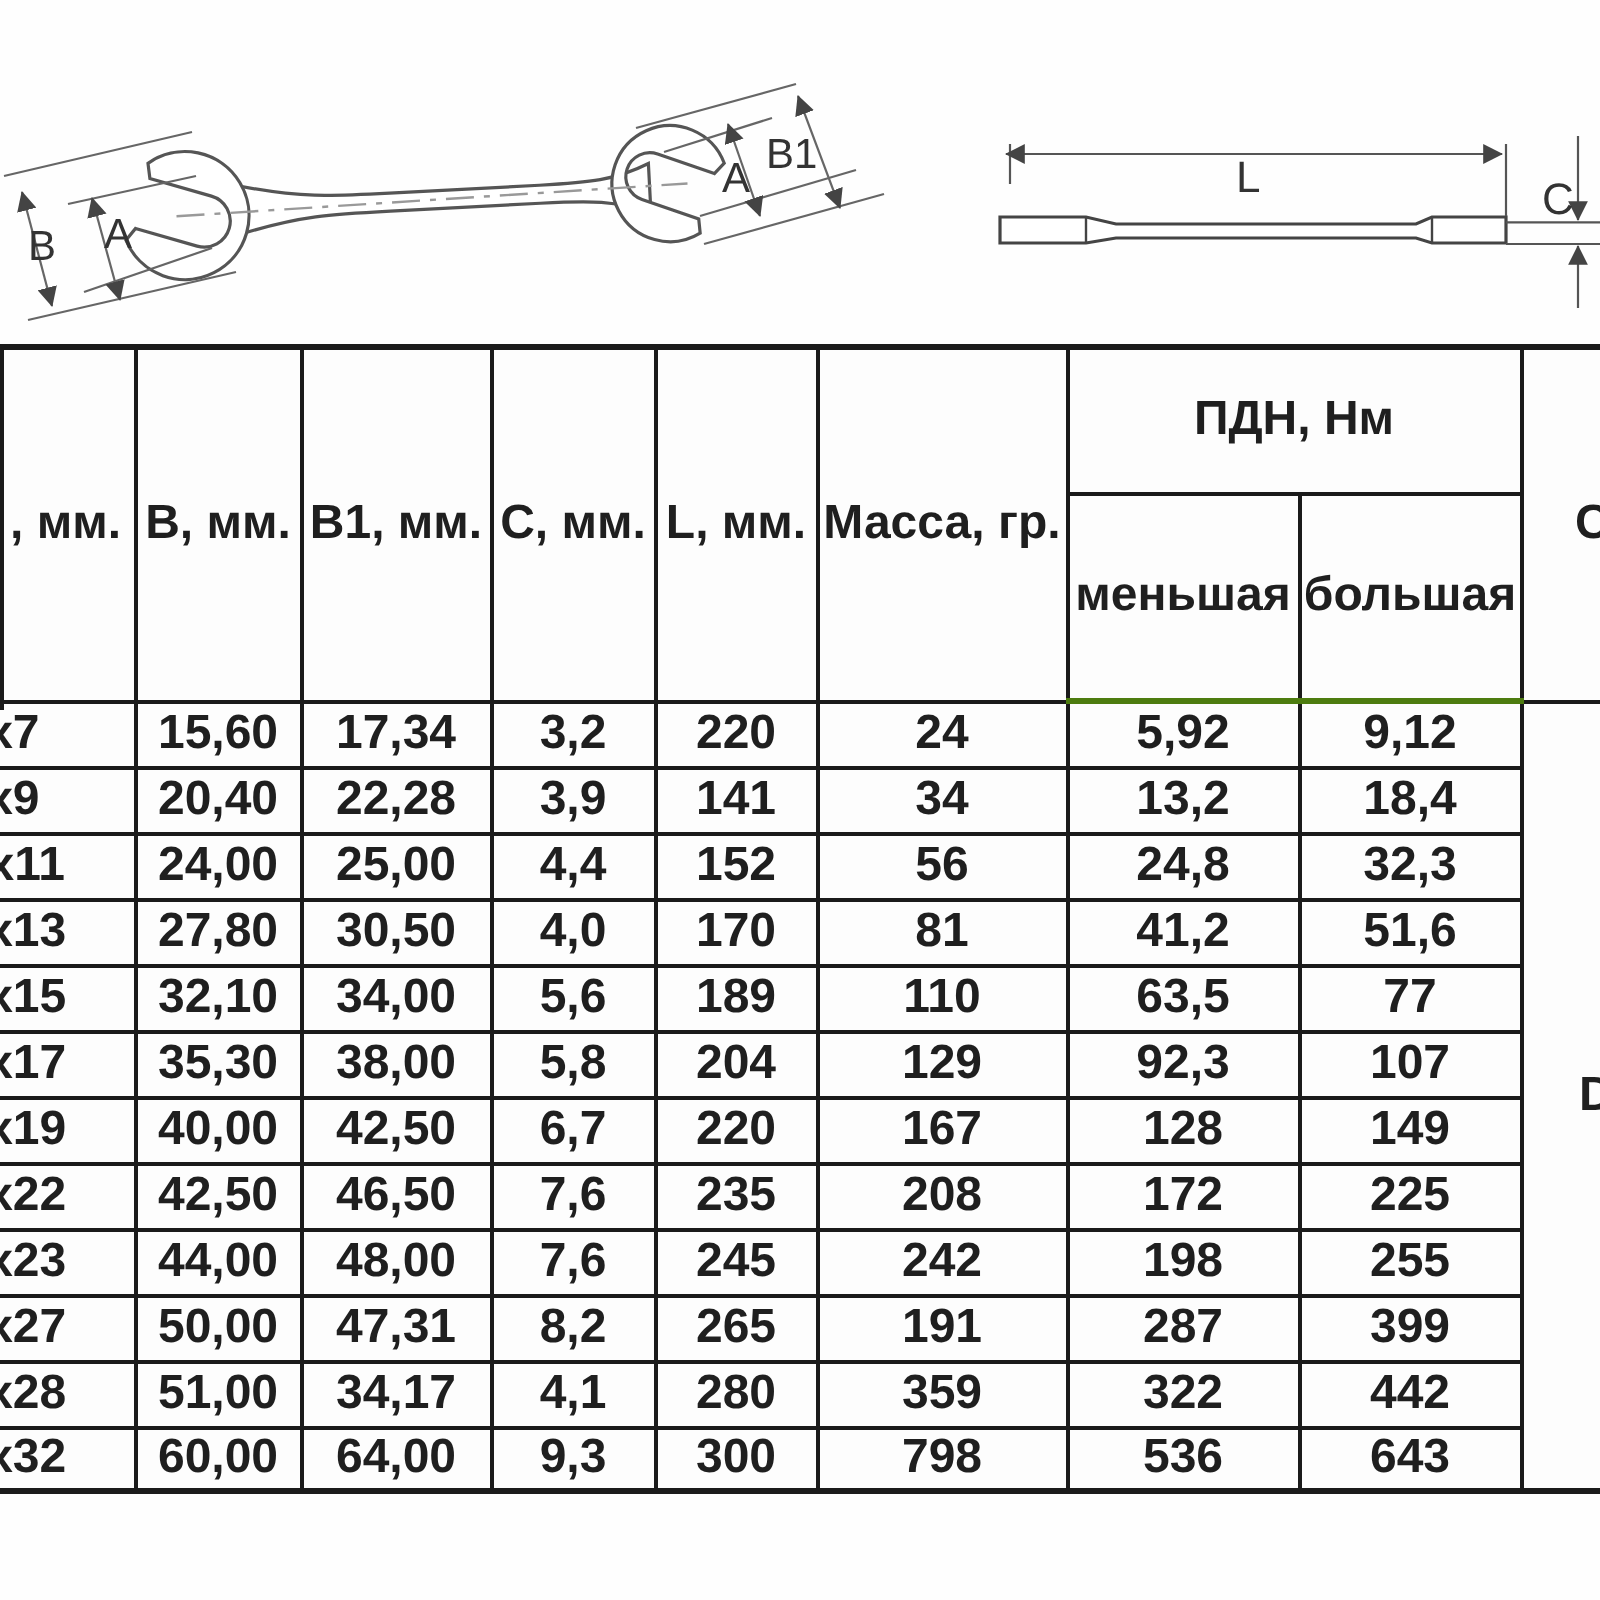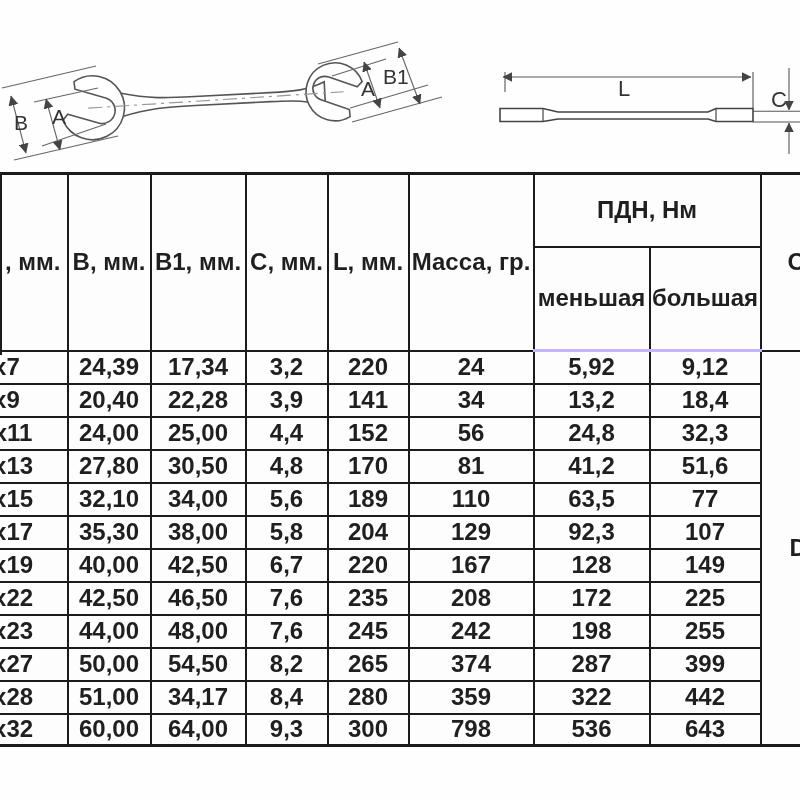--- a/index.html
+++ b/index.html
@@ -6,21 +6,21 @@
   .stage{position:relative;width:800px;height:800px;overflow:hidden;background:#fefefe;
          font-family:"Liberation Sans",sans-serif;}
   .drawings{position:absolute;left:0;top:0;width:800px;height:172px;}
   .spec-table{position:absolute;left:-70px;top:172px;width:940px;border-collapse:collapse;
               table-layout:fixed;background:#fdfdfd;border:3px solid #1b1b1b;}
   .spec-table th,.spec-table td{border:2px solid #1b1b1b;padding:0;margin:0;
       font-family:"Liberation Sans",sans-serif;font-weight:bold;color:#1f1f1f;
       font-size:24px;text-align:center;vertical-align:middle;overflow:hidden;white-space:nowrap;}
   tr.head-row-1{height:73px;}
   tr.head-row-2{height:104px;}
-  tr.head-row-2 th{border-bottom:3px solid #c4b5fd;}
+  tr.head-row-2 th{border-bottom:3px solid #4d7c0f;}
   .c-size{text-align:center;padding-right:40px;}
   th.c-size-h{text-align:left;padding-left:72px;}
   th.c-std-h{text-align:left;padding-left:26px;}
   td.c-std-b{text-align:left;padding-left:28px;border-bottom:3px solid #1b1b1b;}
   .edge-sliver{position:absolute;left:0;top:174px;width:2px;height:181px;background:#1b1b1b;}
   svg text{font-family:"Liberation Sans",sans-serif;fill:#333;}
 </style>
 </head>
 <body>
 
@@ -111,21 +111,21 @@
         <th rowspan="2" class="c-std-h">Стандарт</th>
       </tr>
       <tr class="head-row-2">
         <th>меньшая</th>
         <th>большая</th>
       </tr>
     </thead>
     <tbody>
         <tr style="height: 33px;">
           <td class="c-size">6х7</td>
-          <td>24,39</td>
+          <td>15,60</td>
           <td>17,34</td>
           <td>3,2</td>
           <td>220</td>
           <td>24</td>
           <td>5,92</td>
           <td>9,12</td>
           <td rowspan="12" class="c-std-b">DIN 3110</td>
         </tr>
         <tr style="height: 33px;">
           <td class="c-size">8х9</td>
@@ -144,21 +144,21 @@
           <td>4,4</td>
           <td>152</td>
           <td>56</td>
           <td>24,8</td>
           <td>32,3</td>
         </tr>
         <tr style="height: 33px;">
           <td class="c-size">12х13</td>
           <td>27,80</td>
           <td>30,50</td>
-          <td>4,8</td>
+          <td>4,0</td>
           <td>170</td>
           <td>81</td>
           <td>41,2</td>
           <td>51,6</td>
         </tr>
         <tr style="height: 33px;">
           <td class="c-size">14х15</td>
           <td>32,10</td>
           <td>34,00</td>
           <td>5,6</td>
@@ -203,32 +203,32 @@
           <td>48,00</td>
           <td>7,6</td>
           <td>245</td>
           <td>242</td>
           <td>198</td>
           <td>255</td>
         </tr>
         <tr style="height: 33px;">
           <td class="c-size">24х27</td>
           <td>50,00</td>
-          <td>54,50</td>
+          <td>47,31</td>
           <td>8,2</td>
           <td>265</td>
-          <td>374</td>
+          <td>191</td>
           <td>287</td>
           <td>399</td>
         </tr>
         <tr style="height: 33px;">
           <td class="c-size">25х28</td>
           <td>51,00</td>
           <td>34,17</td>
-          <td>8,4</td>
+          <td>4,1</td>
           <td>280</td>
           <td>359</td>
           <td>322</td>
           <td>442</td>
         </tr>
         <tr style="height: 32px;">
           <td class="c-size">30х32</td>
           <td>60,00</td>
           <td>64,00</td>
           <td>9,3</td>

